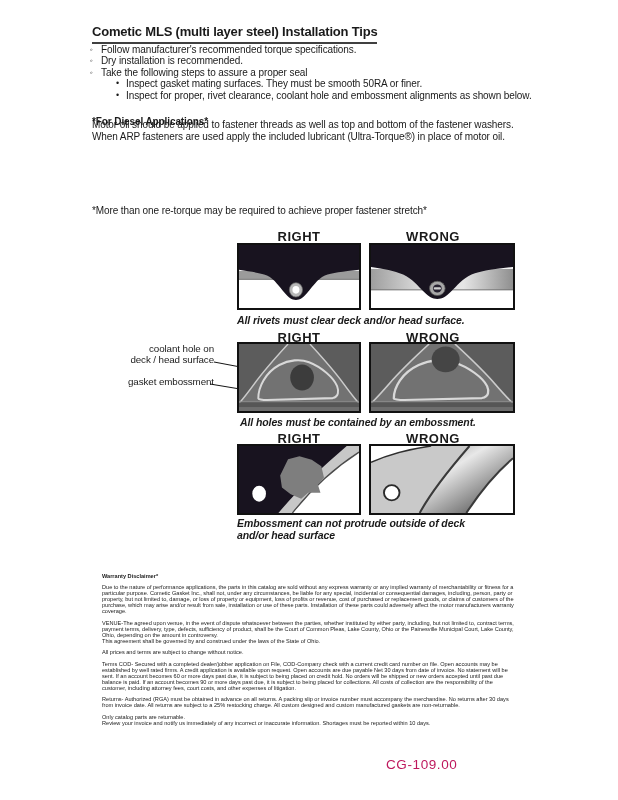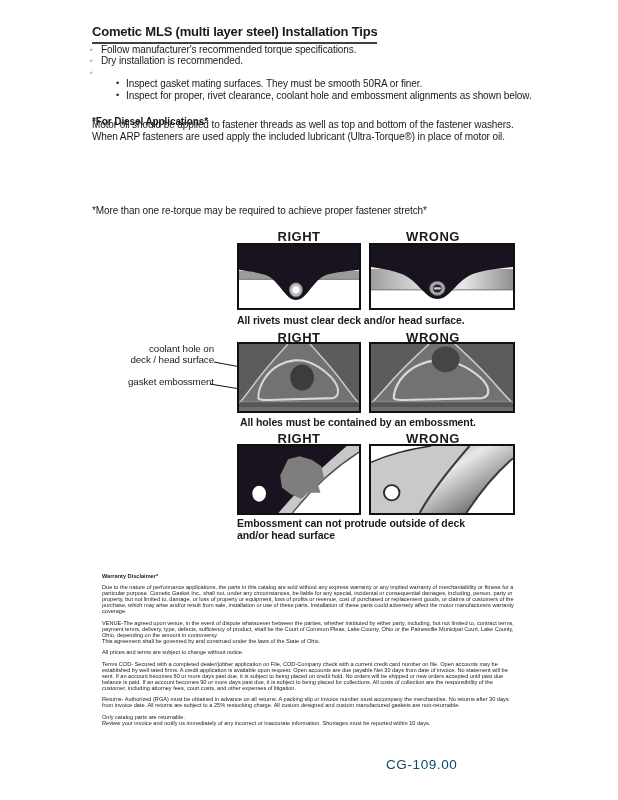--- a/index.html
+++ b/index.html
@@ -25,47 +25,48 @@
   .h2{left:92px;font-size:10px;font-weight:700;letter-spacing:-0.1px;}
   .body-p{left:92px;font-size:10px;line-height:11.6px;letter-spacing:-0.1px;width:470px;}
   
   .dg-head{font-size:13px;font-weight:700;letter-spacing:0.5px;text-align:center;}
   .hL{left:237px;width:124px;}
   .hR{left:360px;width:146px;}
   .dg-box{border:2px solid #111;box-sizing:border-box;background:#fff;}
   .bL{left:237px;width:124px;}
   .bR{left:369px;width:146px;}
   .dg-box svg{display:block;width:100%;height:100%;}
-  .caption{font-size:10.5px;font-weight:700;letter-spacing:-0.1px;}
+  .caption{font-size:10.5px;font-weight:700;letter-spacing:-0.1px;font-style:italic;}
   .callout{font-size:9.8px;line-height:11px;text-align:right;letter-spacing:-0.1px;}
   
   .fine{left:102px;top:573px;width:416px;font-size:5.6px;line-height:6px;color:#222;}
   .fine .fp-h{font-weight:700;margin:0 0 5px 0;}
   .fine p{margin:0 0 5.5px 0;}
   
-  .page-code{left:386px;top:757px;font-size:13.5px;letter-spacing:0.6px;color:#0c4a6e;}
+  .page-code{left:386px;top:757px;font-size:13.5px;letter-spacing:0.6px;color:#be185d;}
 </style>
 </head>
 <body>
 
 <div id="page">
 
   <div class="abs title">Cometic MLS (multi layer steel) Installation Tips</div>
 
   <div class="abs bullets">
     <div class="b-row">
       <span class="mk">◦</span>
       <span>Follow manufacturer's recommended torque specifications.</span>
     </div>
     <div class="b-row">
       <span class="mk">◦</span>
       <span>Dry installation is recommended.</span>
     </div>
     <div class="b-row">
       <span class="mk">◦</span>
+      <span>Take the following steps to assure a proper seal</span>
     </div>
     <div class="b-row sub">
       <span class="mk">•</span>
       <span>Inspect gasket mating surfaces.  They must be smooth 50RA or finer.</span>
     </div>
     <div class="b-row sub">
       <span class="mk">•</span>
       <span>Inspect for proper, rivet clearance, coolant hole and embossment alignments as shown below.</span>
     </div>
   </div>

